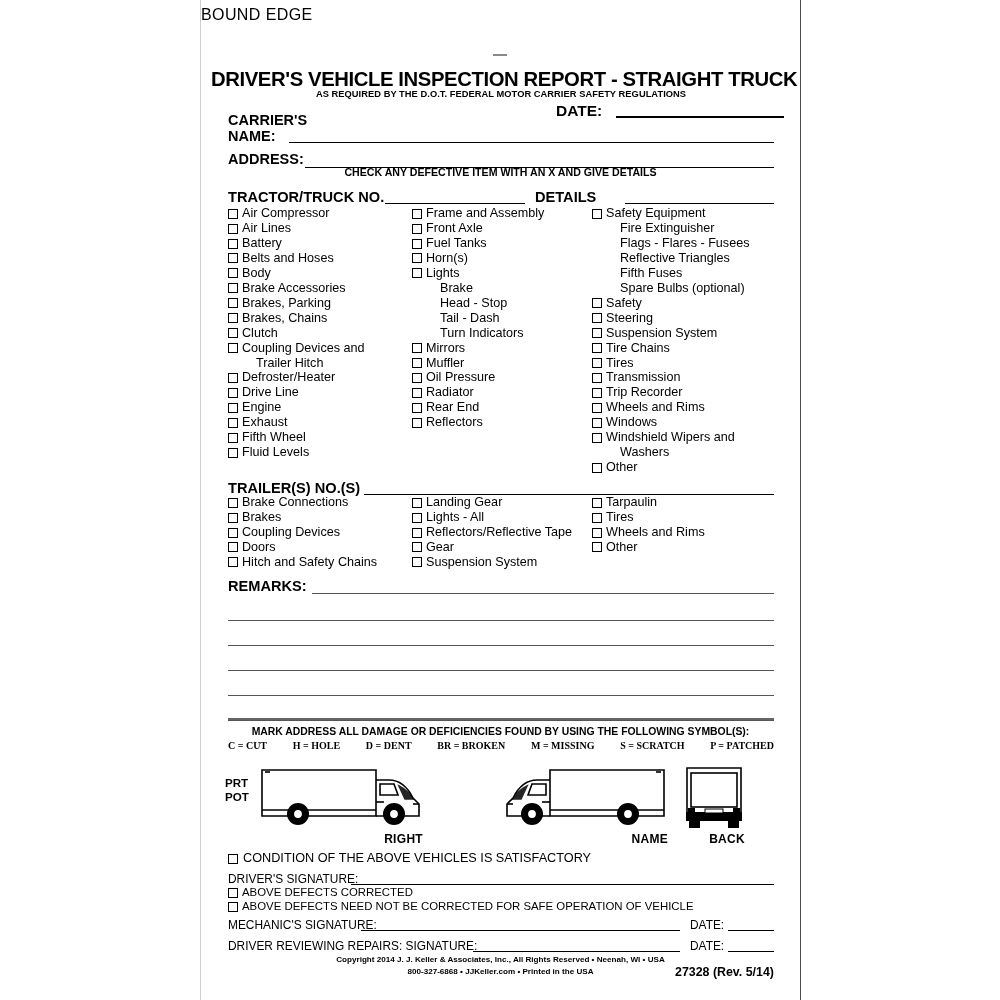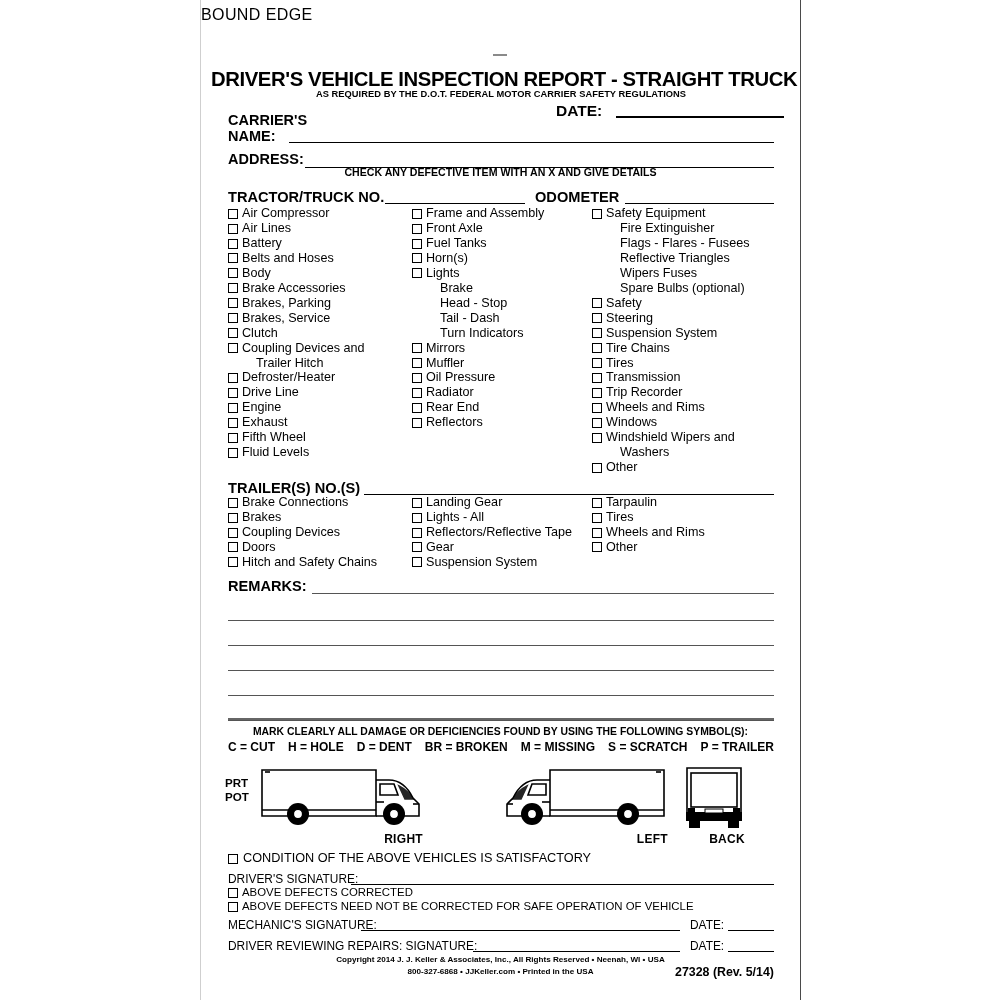--- a/index.html
+++ b/index.html
@@ -74,21 +74,21 @@
   .ck.cont{padding-left:28px;}
 
   
   .remarks-lbl{position:absolute;left:27px;font-size:14.6px;font-weight:bold;}
   .rline{position:absolute;left:27px;width:546px;border-bottom:1.7px solid #555;}
 
   
   .sep{position:absolute;left:27px;width:546px;border-bottom:2px solid #666;}
   .mark-note{position:absolute;left:0;width:599px;text-align:center;font-size:10.4px;font-weight:bold;}
   .sym-row{position:absolute;left:27px;width:546px;display:flex;justify-content:space-between;
-           font-size:12px;font-weight:bold;}
+           font-size:10px;font-weight:bold;font-family:Liberation Serif, serif;}
   .prtpot{position:absolute;left:24px;font-size:11.6px;font-weight:bold;line-height:14px;}
   .truckrow{position:absolute;left:27px;top:0;width:546px;height:82px;}
   .tw{position:absolute;top:0;}
   .tcap{position:absolute;width:100%;text-align:right;font-size:12px;font-weight:bold;letter-spacing:.3px;}
 
   
   .cond{position:absolute;left:27px;font-size:12.7px;padding-left:15px;white-space:nowrap;}
   .cond .box{position:absolute;left:0;top:3px;width:8px;height:8px;border:1.3px solid #000;}
   .sig-lbl{position:absolute;left:27px;font-size:11.9px;white-space:nowrap;}
   .sline{position:absolute;border-bottom:1.5px solid #000;}
@@ -122,33 +122,33 @@
       <div>NAME:</div>
     </div>
     <div class="carrier-line"></div>
 
     <div class="addr-lbl">ADDRESS:</div>
     <div class="addr-line"></div>
     <div class="check-note">CHECK ANY DEFECTIVE ITEM WITH AN X AND GIVE DETAILS</div>
 
     <div class="sec-head" style="top:189px">TRACTOR/TRUCK NO.</div>
     <div class="rule" style="left:184px;top:203px;width:140px"></div>
-    <div class="sec-head" style="left:334px;top:189px">ODOMETER</div>
+    <div class="sec-head" style="left:334px;top:189px">DETAILS</div>
     <div class="rule" style="left:424px;top:203px;width:149px"></div>
 
     <div class="cols" style="left:27px;top:206px;width:546px;height:268px">
       <div class="col" id="t-col1" style="left:0px;width:180px">
           <div class="ck"><span class="box"></span><span>Air Compressor</span></div>
           <div class="ck"><span class="box"></span><span>Air Lines</span></div>
           <div class="ck"><span class="box"></span><span>Battery</span></div>
           <div class="ck"><span class="box"></span><span>Belts and Hoses</span></div>
           <div class="ck"><span class="box"></span><span>Body</span></div>
           <div class="ck"><span class="box"></span><span>Brake Accessories</span></div>
           <div class="ck"><span class="box"></span><span>Brakes, Parking</span></div>
-          <div class="ck"><span class="box"></span><span>Brakes, Service</span></div>
+          <div class="ck"><span class="box"></span><span>Brakes, Chains</span></div>
           <div class="ck"><span class="box"></span><span>Clutch</span></div>
           <div class="ck"><span class="box"></span><span>Coupling Devices and</span></div>
           <div class="ck cont">Trailer Hitch</div>
           <div class="ck"><span class="box"></span><span>Defroster/Heater</span></div>
           <div class="ck"><span class="box"></span><span>Drive Line</span></div>
           <div class="ck"><span class="box"></span><span>Engine</span></div>
           <div class="ck"><span class="box"></span><span>Exhaust</span></div>
           <div class="ck"><span class="box"></span><span>Fifth Wheel</span></div>
           <div class="ck"><span class="box"></span><span>Fluid Levels</span></div>
         </div>
@@ -167,21 +167,21 @@
           <div class="ck"><span class="box"></span><span>Oil Pressure</span></div>
           <div class="ck"><span class="box"></span><span>Radiator</span></div>
           <div class="ck"><span class="box"></span><span>Rear End</span></div>
           <div class="ck"><span class="box"></span><span>Reflectors</span></div>
         </div>
       <div class="col" id="t-col3" style="left:364px;width:182px">
           <div class="ck"><span class="box"></span><span>Safety Equipment</span></div>
           <div class="sub">Fire Extinguisher</div>
           <div class="sub">Flags - Flares - Fusees</div>
           <div class="sub">Reflective Triangles</div>
-          <div class="sub">Wipers Fuses</div>
+          <div class="sub">Fifth Fuses</div>
           <div class="sub">Spare Bulbs (optional)</div>
           <div class="ck"><span class="box"></span><span>Safety</span></div>
           <div class="ck"><span class="box"></span><span>Steering</span></div>
           <div class="ck"><span class="box"></span><span>Suspension System</span></div>
           <div class="ck"><span class="box"></span><span>Tire Chains</span></div>
           <div class="ck"><span class="box"></span><span>Tires</span></div>
           <div class="ck"><span class="box"></span><span>Transmission</span></div>
           <div class="ck"><span class="box"></span><span>Trip Recorder</span></div>
           <div class="ck"><span class="box"></span><span>Wheels and Rims</span></div>
           <div class="ck"><span class="box"></span><span>Windows</span></div>
@@ -221,29 +221,29 @@
     <div class="rule" style="left:111px;top:593px;width:462px;border-bottom-color:#555"></div>
     <div id="remark-lines">
         <div class="rline" style="top: 620px;"></div>
         <div class="rline" style="top: 645px;"></div>
         <div class="rline" style="top: 670px;"></div>
         <div class="rline" style="top: 695px;"></div>
         <div class="rline" style="top: 720px;"></div>
       </div>
 
     <div class="sep" style="top:718px"></div>
-    <div class="mark-note" style="top:726px">MARK CLEARLY ALL DAMAGE OR DEFICIENCIES FOUND BY USING THE FOLLOWING SYMBOL(S):</div>
+    <div class="mark-note" style="top:726px">MARK ADDRESS ALL DAMAGE OR DEFICIENCIES FOUND BY USING THE FOLLOWING SYMBOL(S):</div>
     <div class="sym-row" style="top:740px" id="sym-row">
         <span>C = CUT</span>
         <span>H = HOLE</span>
         <span>D = DENT</span>
         <span>BR = BROKEN</span>
         <span>M = MISSING</span>
         <span>S = SCRATCH</span>
-        <span>P = TRAILER</span>
+        <span>P = PATCHED</span>
       </div>
 
     <div class="prtpot" style="top:776px">
       <div>PRT</div>
       <div>POT</div>
     </div>
 
     <div class="truckrow" style="top:764px">
 
       <div class="tw" style="left:30px;width:165px;height:82px">
@@ -293,21 +293,21 @@
           </g>
           <g fill="#fff">
             <circle cx="125" cy="50" r="4.6"></circle>
             <circle cx="29" cy="50" r="4.6"></circle>
           </g>
           <g fill="none" stroke="#000" stroke-width="1.4">
             <circle cx="125" cy="50" r="4.6"></circle>
             <circle cx="29" cy="50" r="4.6"></circle>
           </g>
         </svg>
-        <div class="tcap" style="top:68px">LEFT</div>
+        <div class="tcap" style="top:68px">NAME</div>
       </div>
 
       <div class="tw" style="left:455px;width:62px;height:82px">
         <svg width="62" height="72" viewBox="0 0 62 72">
           <g fill="none" stroke="#000" stroke-width="1.6">
             <path d="M4 4 L58 4 L58 50 L4 50 Z"></path>
             <rect x="8" y="9" width="46" height="34" fill="#fff"></rect>
           </g>
           <g fill="#000">
             <rect x="3" y="48" width="56" height="9"></rect>

